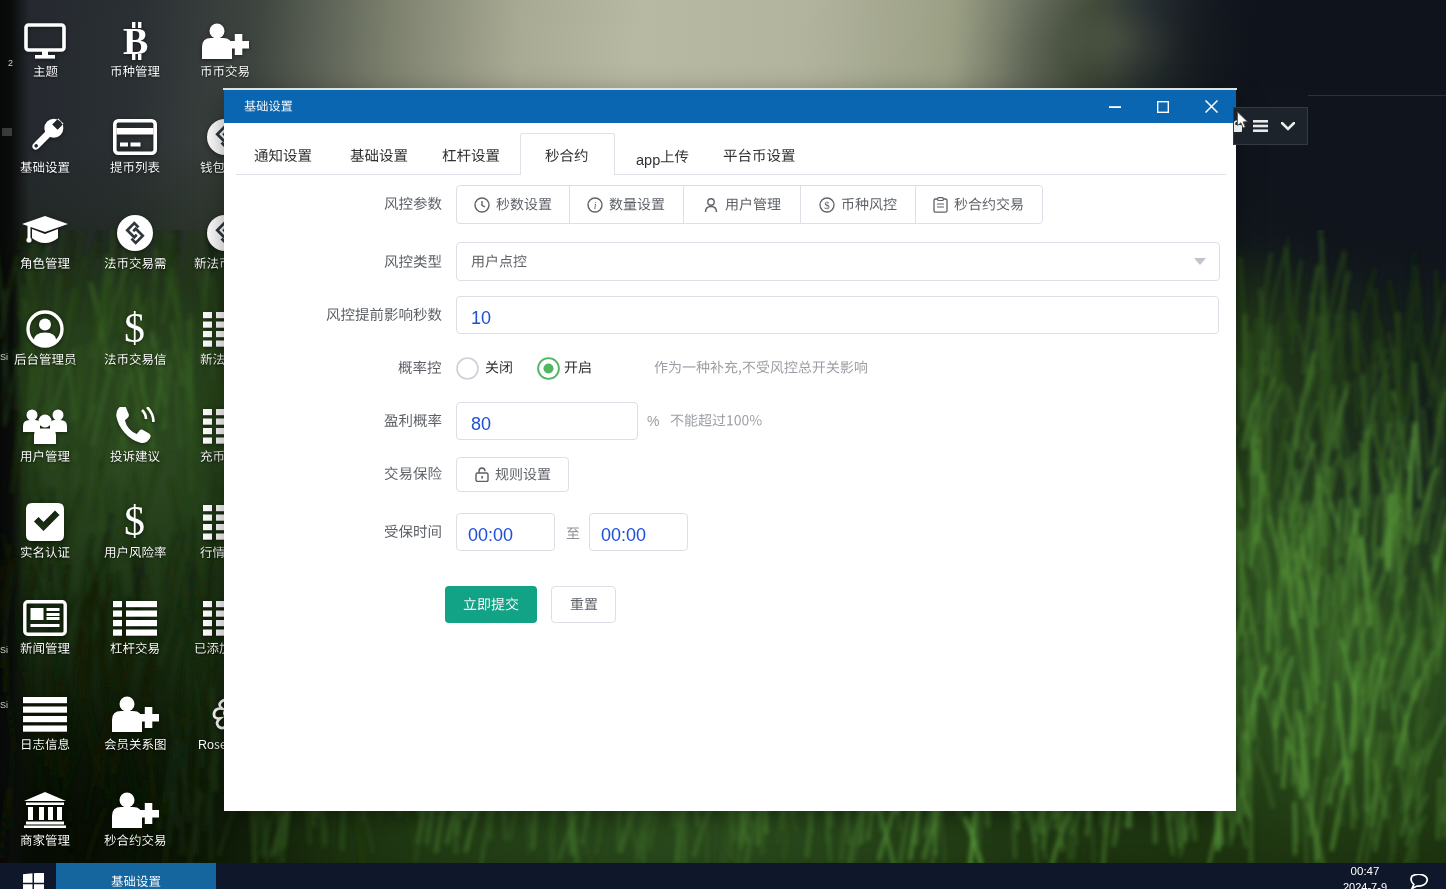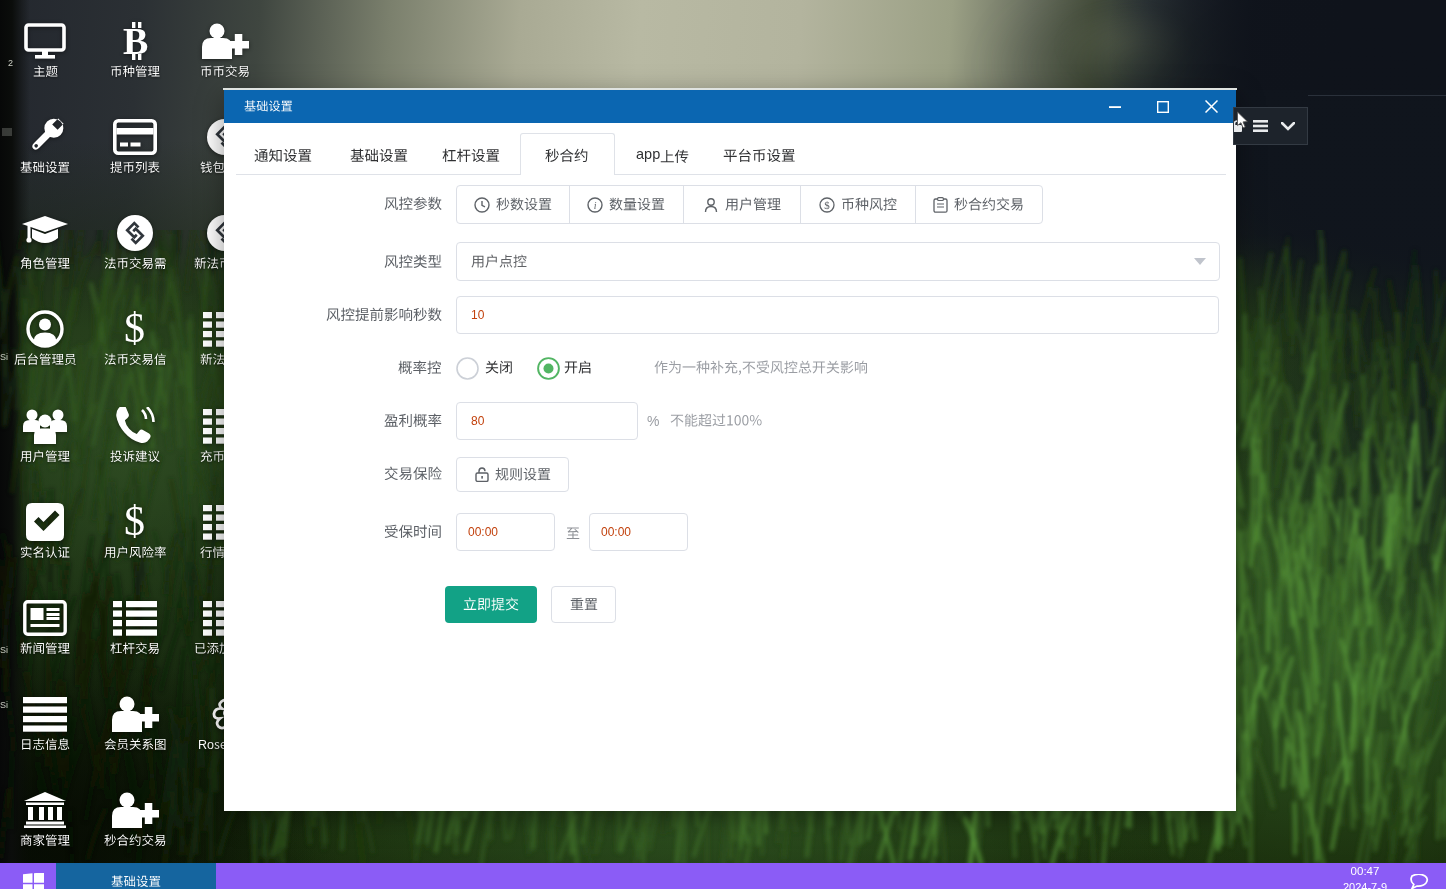--- a/index.html
+++ b/index.html
@@ -41,23 +41,23 @@
  filter:drop-shadow(0 1px 1px rgba(0,0,0,.6))}
 
 #modal{position:absolute;left:224px;top:90px;width:1012px;height:721px;background:#fff;
  box-shadow:0 6px 26px rgba(0,0,0,.4)}
 #modal::before{content:"";position:absolute;left:-1px;top:-2px;width:1014px;height:2px;background:#dfe3e0}
 #tbar{position:absolute;left:0;top:0;width:1012px;height:33px;background:#0b66b1}
 .wbtn{position:absolute;top:0;height:33px;width:46px;display:flex;align-items:center;justify-content:center}
 
 .inp{position:absolute;border:1px solid #dcdfe6;border-radius:4px;background:#fff}
 .btn{position:absolute;border:1px solid #dcdfe6;border-radius:4px;background:#fff;display:flex;align-items:center;justify-content:center}
-.num{font-size:12px;color:#c2410c}
+.num{font-size:18px;color:#1d4ed8}
 
-#task{position:absolute;left:0;top:863px;width:1446px;height:26px;background:#8b5cf6;overflow:hidden}
+#task{position:absolute;left:0;top:863px;width:1446px;height:26px;background:#0f172a;overflow:hidden}
 #taskactive{position:absolute;left:56px;top:0;width:160px;height:26px;background:#15659f;display:flex;align-items:flex-start;justify-content:center}
 </style></head><body>
 <svg width="0" height="0" style="position:absolute">
     <defs>
       <path id="u25" d="M51 -71C76 -71 93 -92 93 -129C93 -166 76 -186 51 -186C26 -186 10 -166 10 -129C10 -92 26 -71 51 -71ZM51 -85C37 -85 27 -100 27 -129C27 -158 37 -172 51 -172C66 -172 76 -158 76 -129C76 -100 66 -85 51 -85ZM56 3H72L173 -186H158ZM179 3C204 3 220 -18 220 -55C220 -92 204 -112 179 -112C154 -112 138 -92 138 -55C138 -18 154 3 179 3ZM179 -11C164 -11 154 -26 154 -55C154 -84 164 -98 179 -98C193 -98 204 -84 204 -55C204 -26 193 -11 179 -11Z"></path>
       <path id="u2c" d="M19 48C41 38 55 19 55 -5C55 -22 48 -32 36 -32C27 -32 19 -26 19 -16C19 -6 26 0 36 0L38 0C38 15 29 27 13 34Z"></path>
       <path id="u30" d="M70 3C104 3 126 -28 126 -92C126 -156 104 -186 70 -186C34 -186 12 -156 12 -92C12 -28 34 3 70 3ZM70 -15C49 -15 34 -38 34 -92C34 -146 49 -168 70 -168C90 -168 104 -146 104 -92C104 -38 90 -15 70 -15Z"></path>
       <path id="u31" d="M22 0H122V-19H86V-183H68C58 -178 46 -173 30 -170V-156H63V-19H22Z"></path>
       <path id="u65" d="M78 3C96 3 111 -3 122 -10L114 -26C104 -19 94 -15 80 -15C55 -15 37 -34 36 -62H127C128 -66 128 -70 128 -76C128 -114 108 -139 74 -139C43 -139 13 -112 13 -68C13 -23 42 3 78 3ZM35 -79C38 -106 55 -121 74 -121C96 -121 108 -106 108 -79Z"></path>
       <path id="u73" d="M58 3C90 3 108 -15 108 -37C108 -63 86 -71 66 -78C51 -84 37 -89 37 -102C37 -112 45 -122 62 -122C74 -122 84 -116 93 -110L104 -124C94 -132 79 -139 62 -139C32 -139 16 -122 16 -101C16 -78 36 -68 55 -62C70 -56 86 -50 86 -36C86 -24 77 -14 59 -14C43 -14 31 -21 19 -31L8 -16C21 -5 39 3 58 3Z"></path>
@@ -1872,21 +1872,21 @@
     <div class="abs" style="left:321px;top:56px">
       <svg class="zt " width="44" height="21" style="" viewBox="0 0 44 21">
         <g fill="#303133">
           <use href="#u79d2" transform="translate(0.0,14.9) scale(0.0580)"></use>
           <use href="#u5408" transform="translate(14.5,14.9) scale(0.0580)"></use>
           <use href="#u7ea6" transform="translate(29.0,14.9) scale(0.0580)"></use>
         </g>
       </svg>
     </div>
     <div class="abs" style="left:412px;top:57px">
-      <div style="display:flex;align-items:flex-start">
+      <div style="display:flex;align-items:flex-end">
         <span style="font-size:14.5px;color:#303133;line-height:15px;font-family:'Liberation Sans'">app</span>
         <svg class="zt" width="29" height="21" viewBox="0 0 29 21">
           <g fill="#303133">
             <use href="#u4e0a" transform="translate(0.0,14.9) scale(0.0580)"></use>
             <use href="#u4f20" transform="translate(14.5,14.9) scale(0.0580)"></use>
           </g>
         </svg>
       </div>
     </div>
     <div class="abs" style="left:499px;top:56px">

